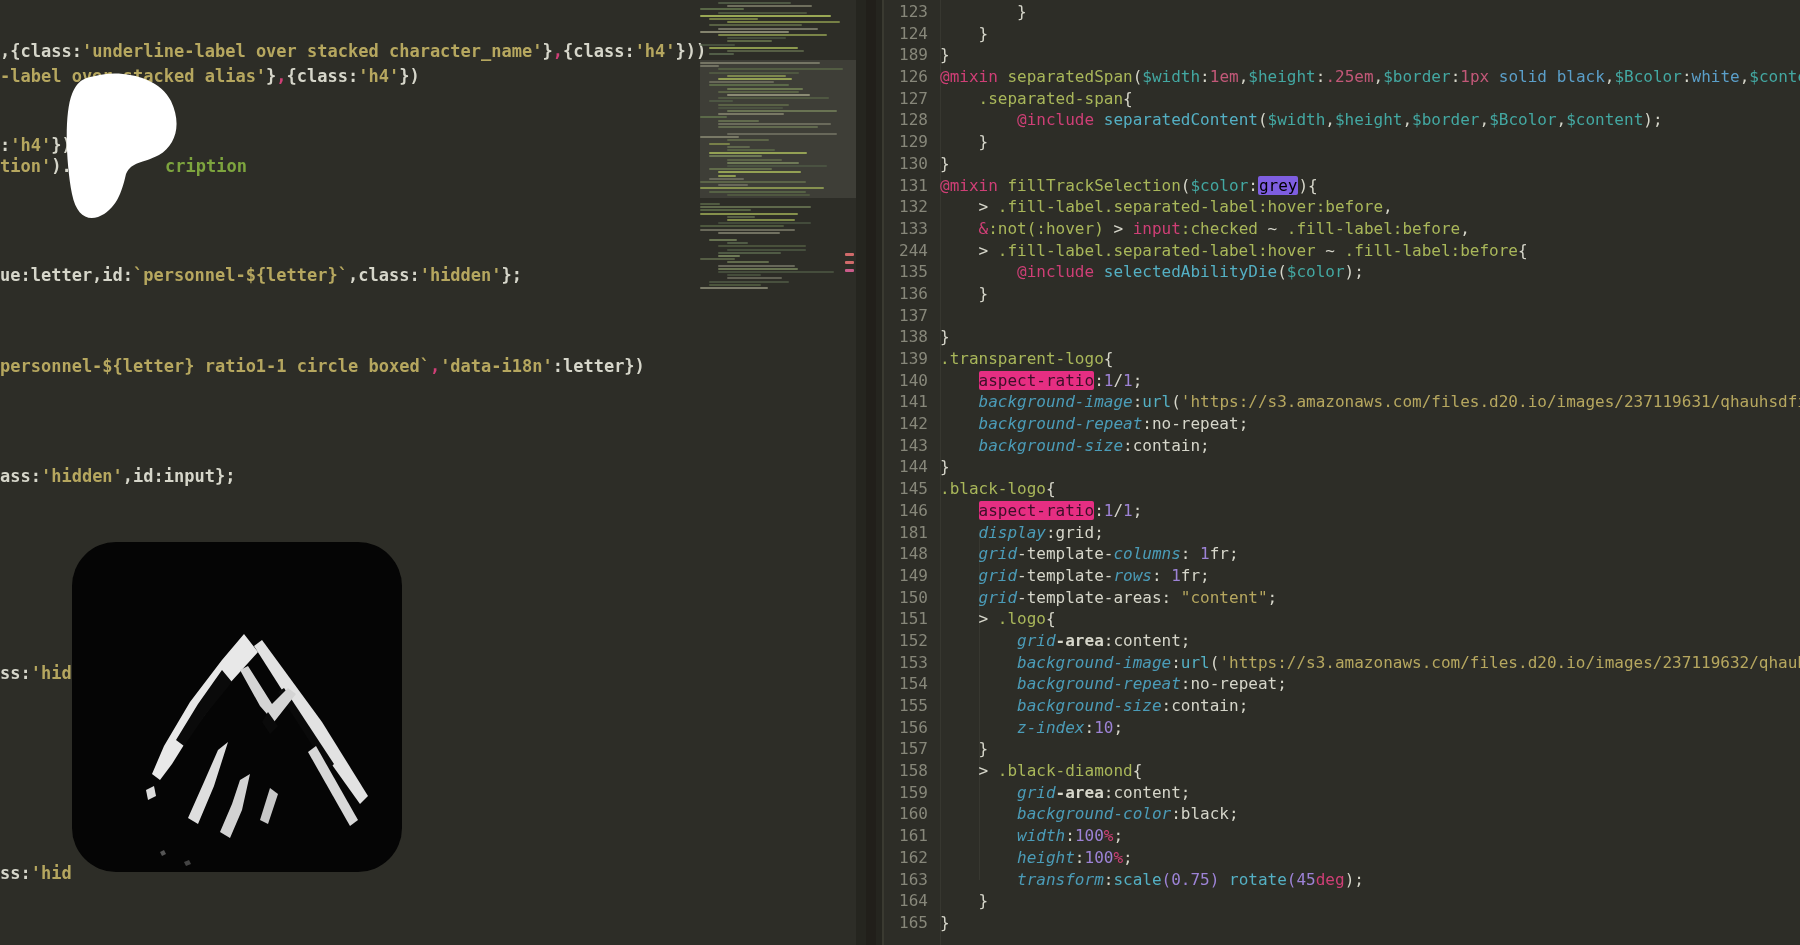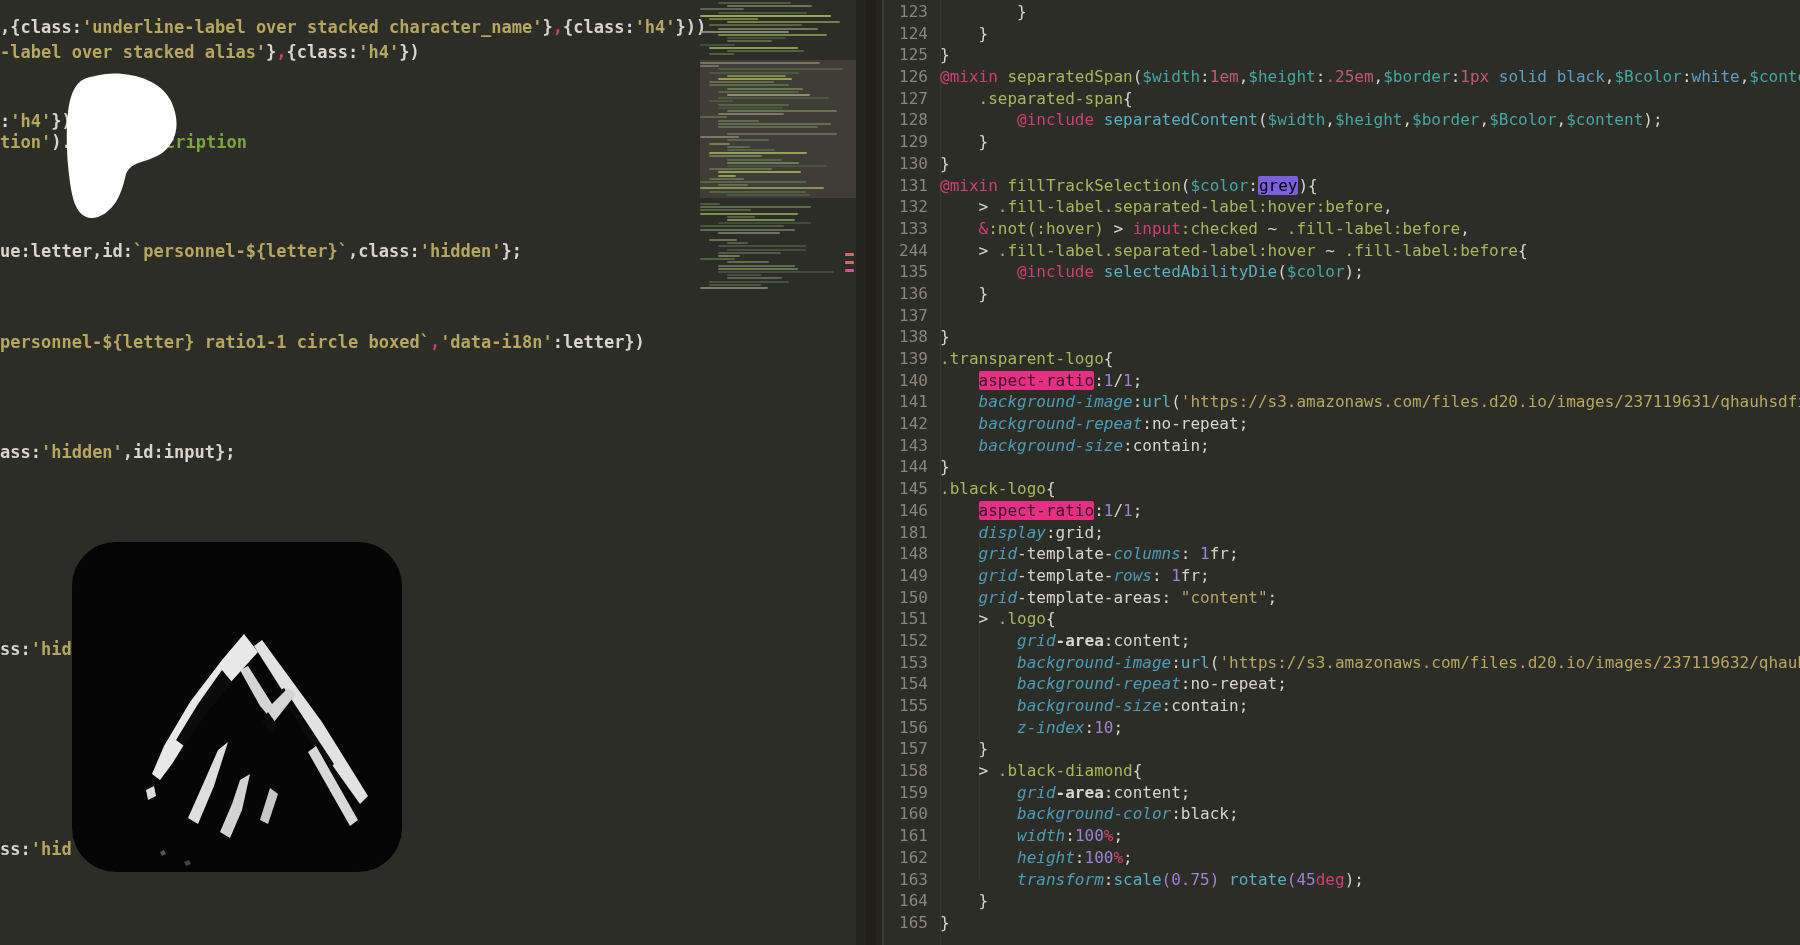--- a/index.html
+++ b/index.html
@@ -4,21 +4,21 @@
 <style>
   html,body{margin:0;padding:0;background:#1e1e19;}
   #screen{
     position:relative;width:1800px;height:945px;overflow:hidden;
     background:#2d2d27;
     font-family:"DejaVu Sans Mono","Liberation Mono",monospace;
   }
   #soft{position:absolute;inset:0;filter:blur(0.5px);}
   
   #left-editor{position:absolute;left:0;top:0;width:856px;height:945px;background:#2d2d27;overflow:hidden;}
-  .lline{position:absolute;white-space:pre;font-size:17px;font-weight:bold;letter-spacing:0;line-height:22px;}
+  .lline{position:absolute;white-space:pre;font-size:17px;font-weight:bold;letter-spacing:0;line-height:22px;margin-top:24px;}
   
   #minimap{position:absolute;top:0;height:320px;overflow:hidden;}
   .mm-line{position:absolute;height:2px;border-radius:1px;}
   #mm-viewport{position:absolute;left:0;width:100%;background:rgba(215,215,198,0.10);}
   .mm-mark{position:absolute;width:9px;height:3px;border-radius:1px;}
   
   #pane-divider{position:absolute;top:0;width:28px;height:945px;background:#25251f;}
   #pane-divider .track{position:absolute;left:10px;top:0;width:10px;height:945px;background:#211f1a;}
   #pane-divider .edge{position:absolute;right:0;top:0;width:2px;height:945px;background:#3a3a31;}
   
@@ -193,21 +193,21 @@
     <div id="pane-divider" style="left: 856px; width: 28px;">
       <div class="track"></div>
       <div class="edge"></div>
     </div>
 
     <div id="right-editor" style="left: 884px; width: 916px;">
       <div class="guide" style="left:56px;top:0;height:945px;"></div>
       <div class="guide" style="left:95px;top:530px;height:350px;"></div>
     <div class="rrow"><span class="rnum">123</span><span class="rcode"><span class="c-white">        </span><span class="c-white">}</span></span></div>
         <div class="rrow"><span class="rnum">124</span><span class="rcode"><span class="c-white">    </span><span class="c-white">}</span></span></div>
-        <div class="rrow"><span class="rnum">125</span><span class="rcode"><span class="c-white"></span><span class="c-white">}</span></span></div>
+        <div class="rrow"><span class="rnum">189</span><span class="rcode"><span class="c-white"></span><span class="c-white">}</span></span></div>
         <div class="rrow"><span class="rnum">126</span><span class="rcode"><span class="c-white"></span><span class="c-pink">@mixin</span><span class="c-white"> </span><span class="c-name">separatedSpan</span><span class="c-white">(</span><span class="c-var">$width</span><span class="c-white">:</span><span class="c-unit">1em</span><span class="c-white">,</span><span class="c-var">$height</span><span class="c-white">:</span><span class="c-unit">.25em</span><span class="c-white">,</span><span class="c-var">$border</span><span class="c-white">:</span><span class="c-unit">1px</span><span class="c-white"> </span><span class="c-val">solid</span><span class="c-white"> </span><span class="c-val">black</span><span class="c-white">,</span><span class="c-var">$Bcolor</span><span class="c-white">:</span><span class="c-val">white</span><span class="c-white">,</span><span class="c-var">$content</span></span></div>
         <div class="rrow"><span class="rnum">127</span><span class="rcode"><span class="c-white">    </span><span class="c-name">.separated-span</span><span class="c-white">{</span></span></div>
         <div class="rrow"><span class="rnum">128</span><span class="rcode"><span class="c-white">        </span><span class="c-pink">@include</span><span class="c-white"> </span><span class="c-fn">separatedContent</span><span class="c-white">(</span><span class="c-var">$width</span><span class="c-white">,</span><span class="c-var">$height</span><span class="c-white">,</span><span class="c-var">$border</span><span class="c-white">,</span><span class="c-var">$Bcolor</span><span class="c-white">,</span><span class="c-var">$content</span><span class="c-white">);</span></span></div>
         <div class="rrow"><span class="rnum">129</span><span class="rcode"><span class="c-white">    </span><span class="c-white">}</span></span></div>
         <div class="rrow"><span class="rnum">130</span><span class="rcode"><span class="c-white"></span><span class="c-white">}</span></span></div>
         <div class="rrow"><span class="rnum">131</span><span class="rcode"><span class="c-white"></span><span class="c-pink">@mixin</span><span class="c-white"> </span><span class="c-name">fillTrackSelection</span><span class="c-white">(</span><span class="c-var">$color</span><span class="c-white">:</span><span class="c-hlsel">grey</span><span class="c-white">){</span></span></div>
         <div class="rrow"><span class="rnum">132</span><span class="rcode"><span class="c-white">    </span><span class="c-white">&gt; </span><span class="c-name">.fill-label.separated-label:hover:before</span><span class="c-white">,</span></span></div>
         <div class="rrow"><span class="rnum">133</span><span class="rcode"><span class="c-white">    </span><span class="c-pink">&amp;</span><span class="c-name">:not(:hover)</span><span class="c-white"> &gt; </span><span class="c-pink">input</span><span class="c-name">:checked</span><span class="c-white"> ~ </span><span class="c-name">.fill-label:before</span><span class="c-white">,</span></span></div>
         <div class="rrow"><span class="rnum">244</span><span class="rcode"><span class="c-white">    </span><span class="c-white">&gt; </span><span class="c-name">.fill-label.separated-label:hover</span><span class="c-white"> ~ </span><span class="c-name">.fill-label:before</span><span class="c-white">{</span></span></div>
         <div class="rrow"><span class="rnum">135</span><span class="rcode"><span class="c-white">        </span><span class="c-pink">@include</span><span class="c-white"> </span><span class="c-fn">selectedAbilityDie</span><span class="c-white">(</span><span class="c-var">$color</span><span class="c-white">);</span></span></div>

